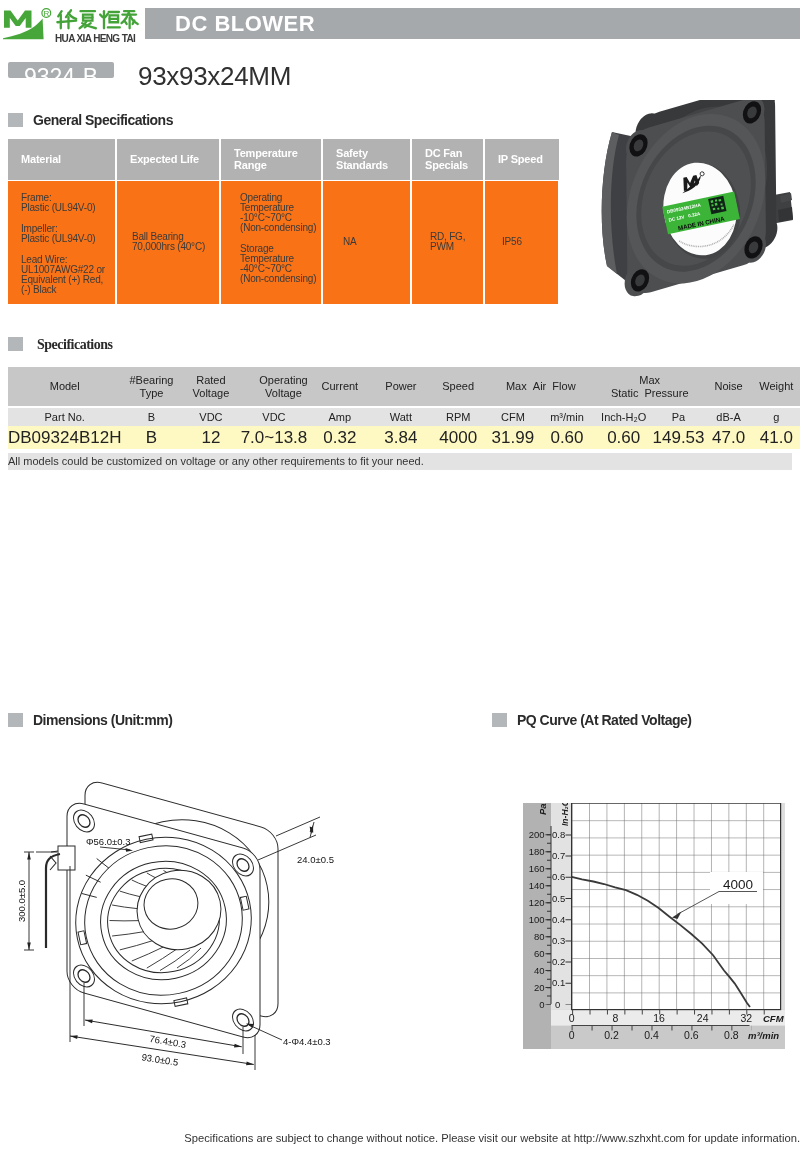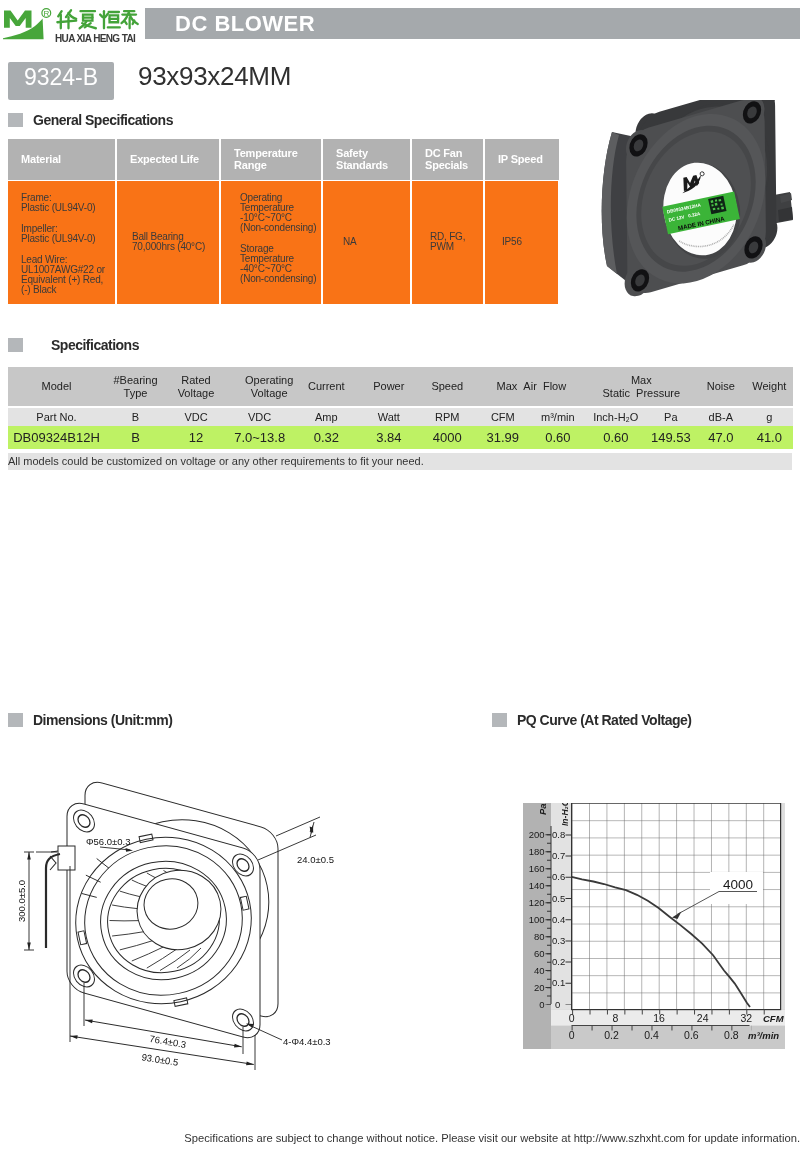--- a/index.html
+++ b/index.html
@@ -1,32 +1,32 @@
 <!DOCTYPE html>
 <html><head>
 <meta charset="utf-8">
 <style>
 * { margin:0; padding:0; box-sizing:border-box; }
 html,body { width:800px; height:1152px; background:#fff; font-family:"Liberation Sans",sans-serif; color:#2b2b2b; }
 body { position:relative; overflow:hidden; }
 .abs { position:absolute; }
 #hdrbar { left:145px; top:8px; width:655px; height:31px; background:#a5a9ac; color:#fff; font-size:22px; font-weight:bold; line-height:31px; padding-left:30px; letter-spacing:0.5px; }
-#badge { left:8px; top:62px; width:106px; height:38px; background:#a9adb0; color:#fff; font-size:23px; text-align:center; line-height:30px; border-radius:2px; }
+#badge { left:8px; top:62px; width:106px; height:16px; background:#a9adb0; color:#fff; font-size:23px; text-align:center; line-height:30px; border-radius:2px; }
 #modelsize { left:138px; top:61px; font-size:26px; color:#303030; letter-spacing:-0.3px; }
 .secttl { font-size:14px; font-weight:bold; color:#2b2b2b; letter-spacing:-0.5px; }
 .bullet { width:15px; height:14px; background:#b4b7ba; display:inline-block; }
 #gstab { left:8px; top:139px; border-collapse:collapse; table-layout:fixed; }
 #gstab th { background:#b2b2b2; color:#fff; font-weight:bold; font-size:11px; text-align:left; vertical-align:middle; padding:4px 0 4px 13px; border-right:2px solid #fff; border-bottom:1px solid #fff; height:41px; letter-spacing:-0.2px; }
 #gstab td { font-size:10px; color:#3a3a3a; border-right:2px solid #fff; vertical-align:middle; padding:0 2px 0 13px; height:124px; background:#f97316; line-height:10px; letter-spacing:-0.2px; }
 #gstab td .gap { height:11px; }
 #gstab td.tdtop { vertical-align:top; padding-top:12px; }
 #sptab { left:8px; top:367px; border-collapse:collapse; table-layout:fixed; font-size:11px; color:#222; text-align:center; }
 #sptab .h1 td { background:#c7c7c7; height:40px; line-height:13px; }
 #sptab .h2 td { background:#e3e3e3; height:19px; border-top:2px solid #fff; }
-#sptab .d td { background:#bef264; height:23px; font-size:13px; }
+#sptab .d td { background:#fef9c3; height:23px; font-size:17px; }
 #noterow { left:8px; top:453px; width:784px; height:17px; background:#e3e3e3; font-size:11px; color:#333; line-height:17px; padding-left:0; }
 #footer { left:0; top:1132px; width:800px; text-align:right; font-size:11.2px; color:#333; }
 svg text { font-family:"Liberation Sans",sans-serif; }
 </style>
 </head>
 <body>
 
 <svg class="abs" style="left:0px; top:0px;" width="300" height="50" viewBox="0 0 300 50">
   <g fill="#47a63a">
     <path d="M4,27.8 L4,10.5 L10.5,10.5 L17.7,20.5 L25,10.5 L31.5,10.5 L31.5,27.8 L25.7,27.8 L25.7,18 L19.7,26 L15.7,26 L9.8,18 L9.8,27.8 Z"></path>
@@ -171,21 +171,21 @@
       </g>
       <text x="-33" y="-2.5" font-size="4.6" fill="#fff" font-weight="bold">DB09324B12HA</text>
       <text x="-33" y="6" font-size="4.6" fill="#fff" font-weight="bold">DC 12V&nbsp;&nbsp;&nbsp;0.32A</text>
       <text x="-25.5" y="16.5" font-size="6.2" fill="#0d0d0d" font-weight="bold">MADE IN CHINA</text>
       <path d="M-27,27 A 38.5 38.5 0 0 0 30,22" fill="none" stroke="#b0b0b0" stroke-width="1.6" stroke-dasharray="1,0.8"></path>
     </g>
   </g>
 </g>
 </svg>
 
-<div class="abs" style="left:8px; top:337px;"><span class="bullet"></span><span class="secttl" style="margin-left:28px; vertical-align:2px;">Specifications</span></div>
+<div class="abs" style="left:8px; top:337px;"><span class="bullet"></span><span class="secttl" style="margin-left:14px; vertical-align:2px;font-family:Liberation Serif, serif;">Specifications</span></div>
 
 <table id="sptab" class="abs">
   <colgroup>
       <col style="width:97px">
       <col style="width:61px">
       <col style="width:60px">
       <col style="width:66px">
       <col style="width:66px">
       <col style="width:59px">
       <col style="width:58px">

